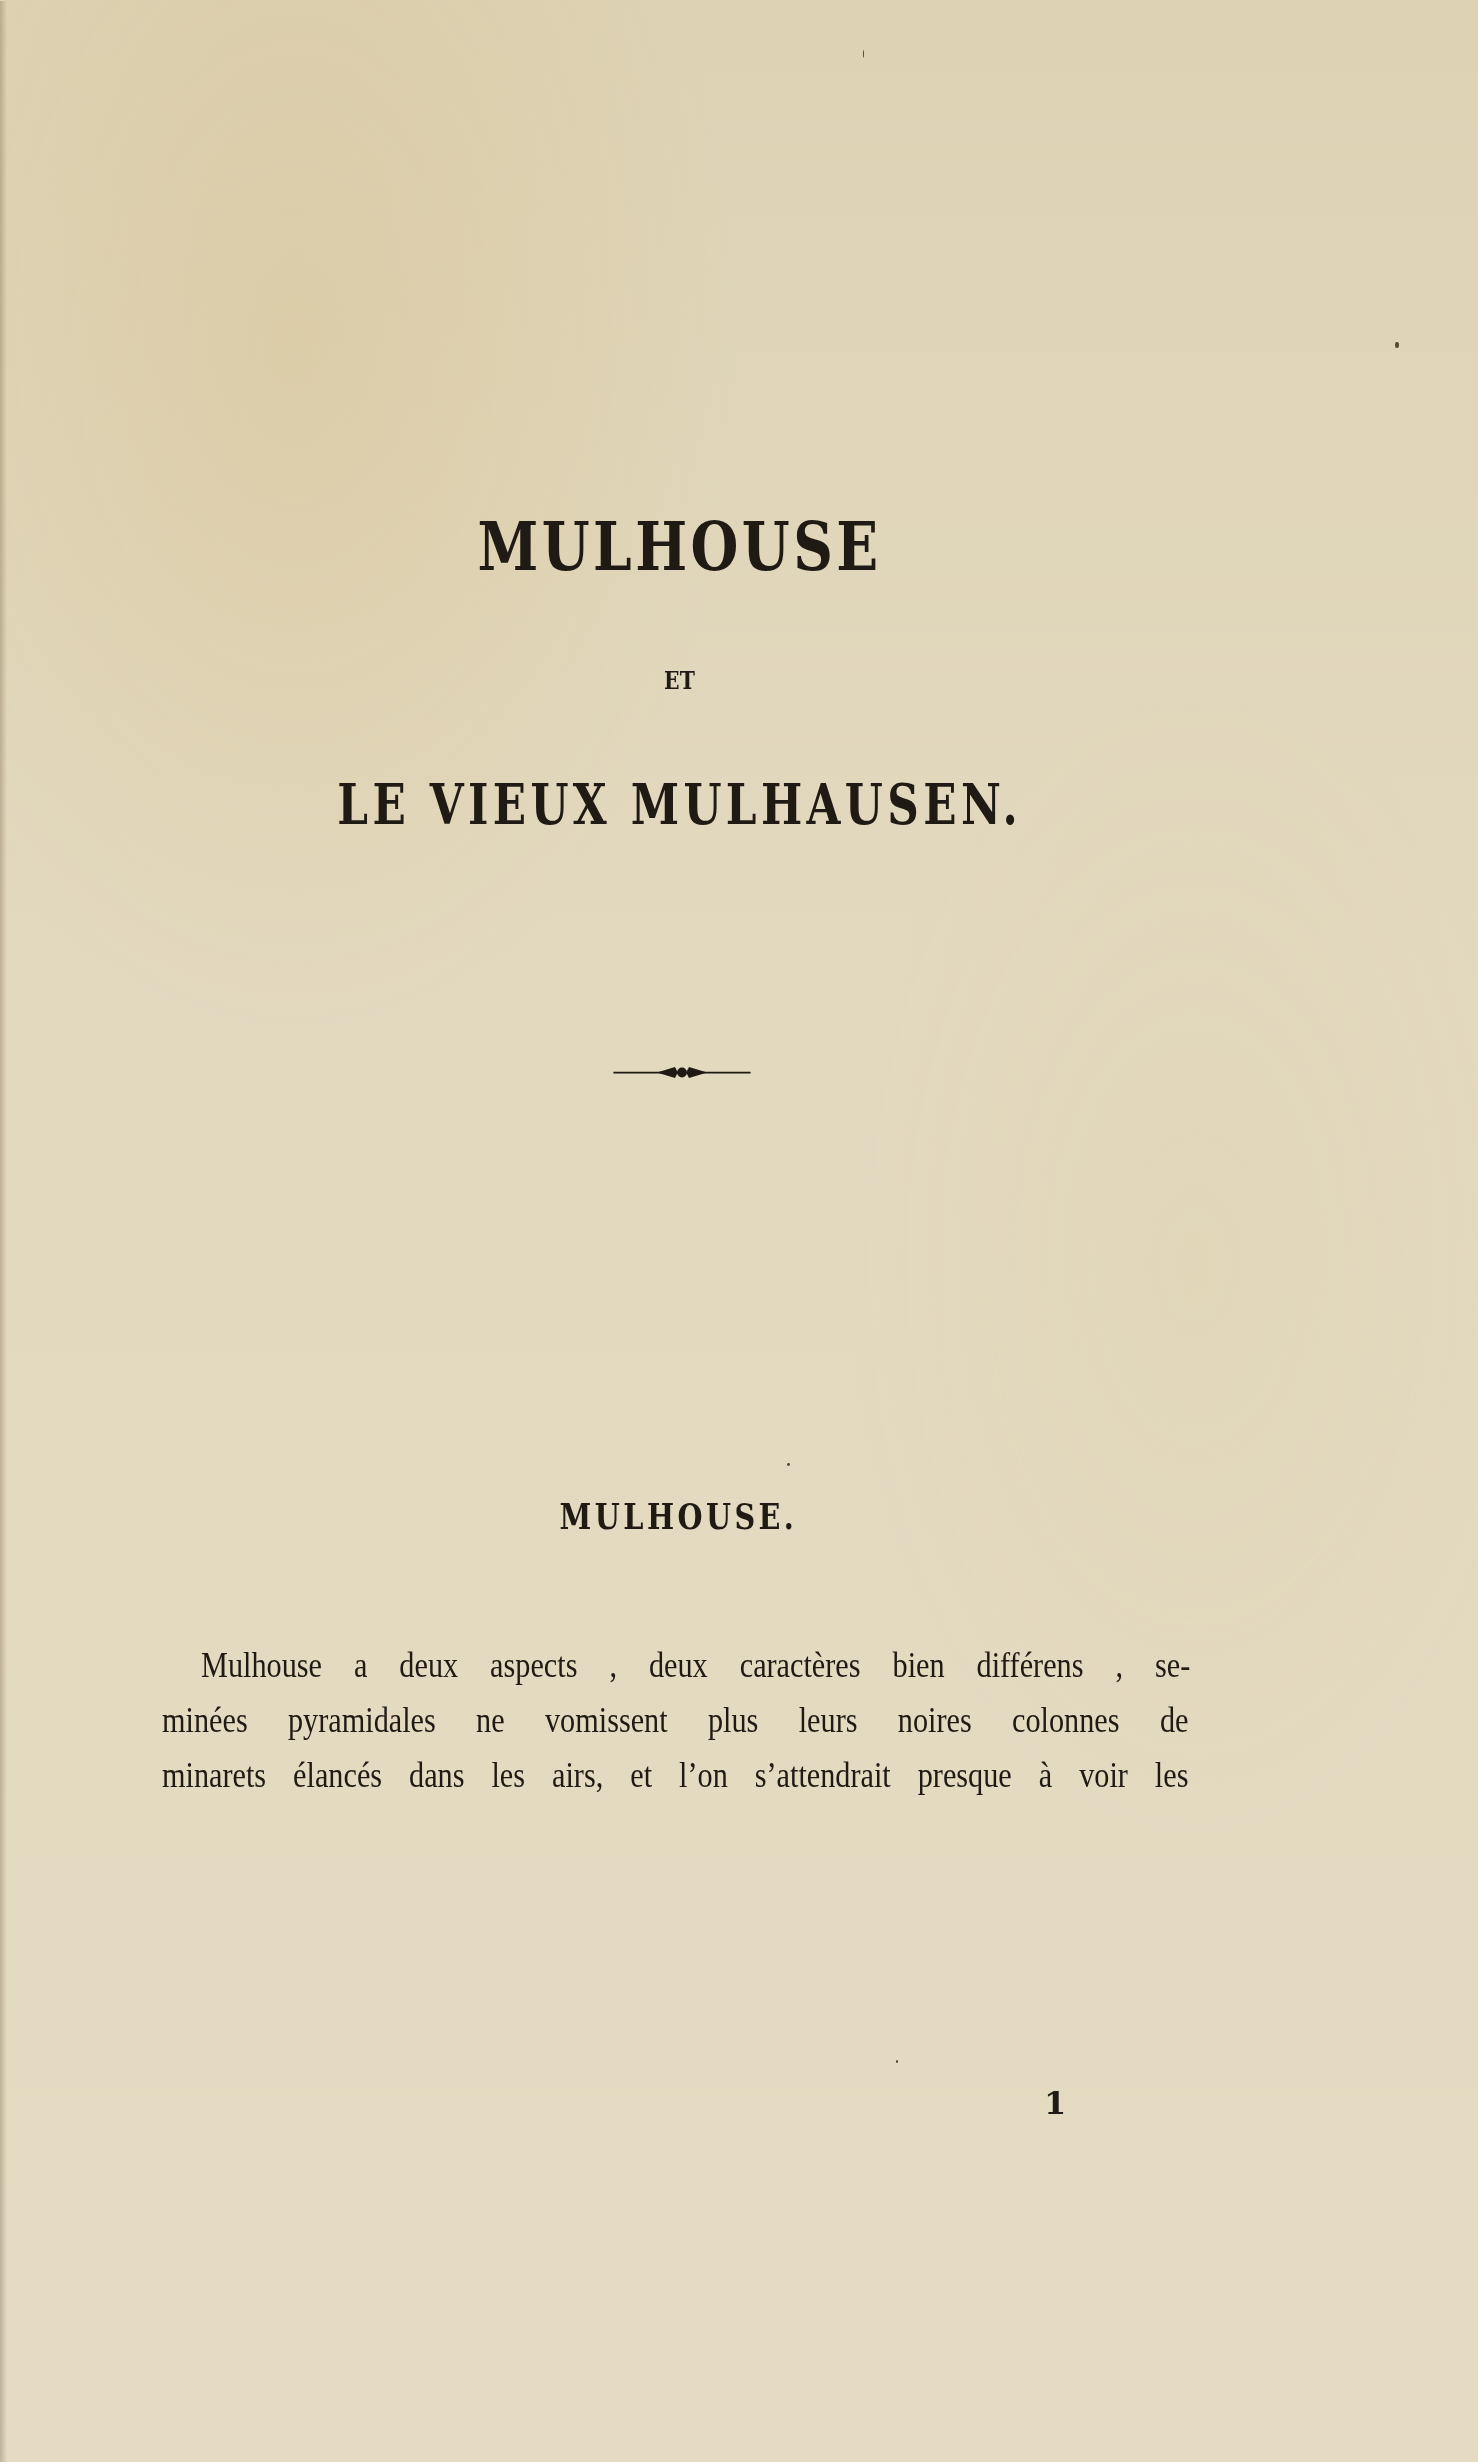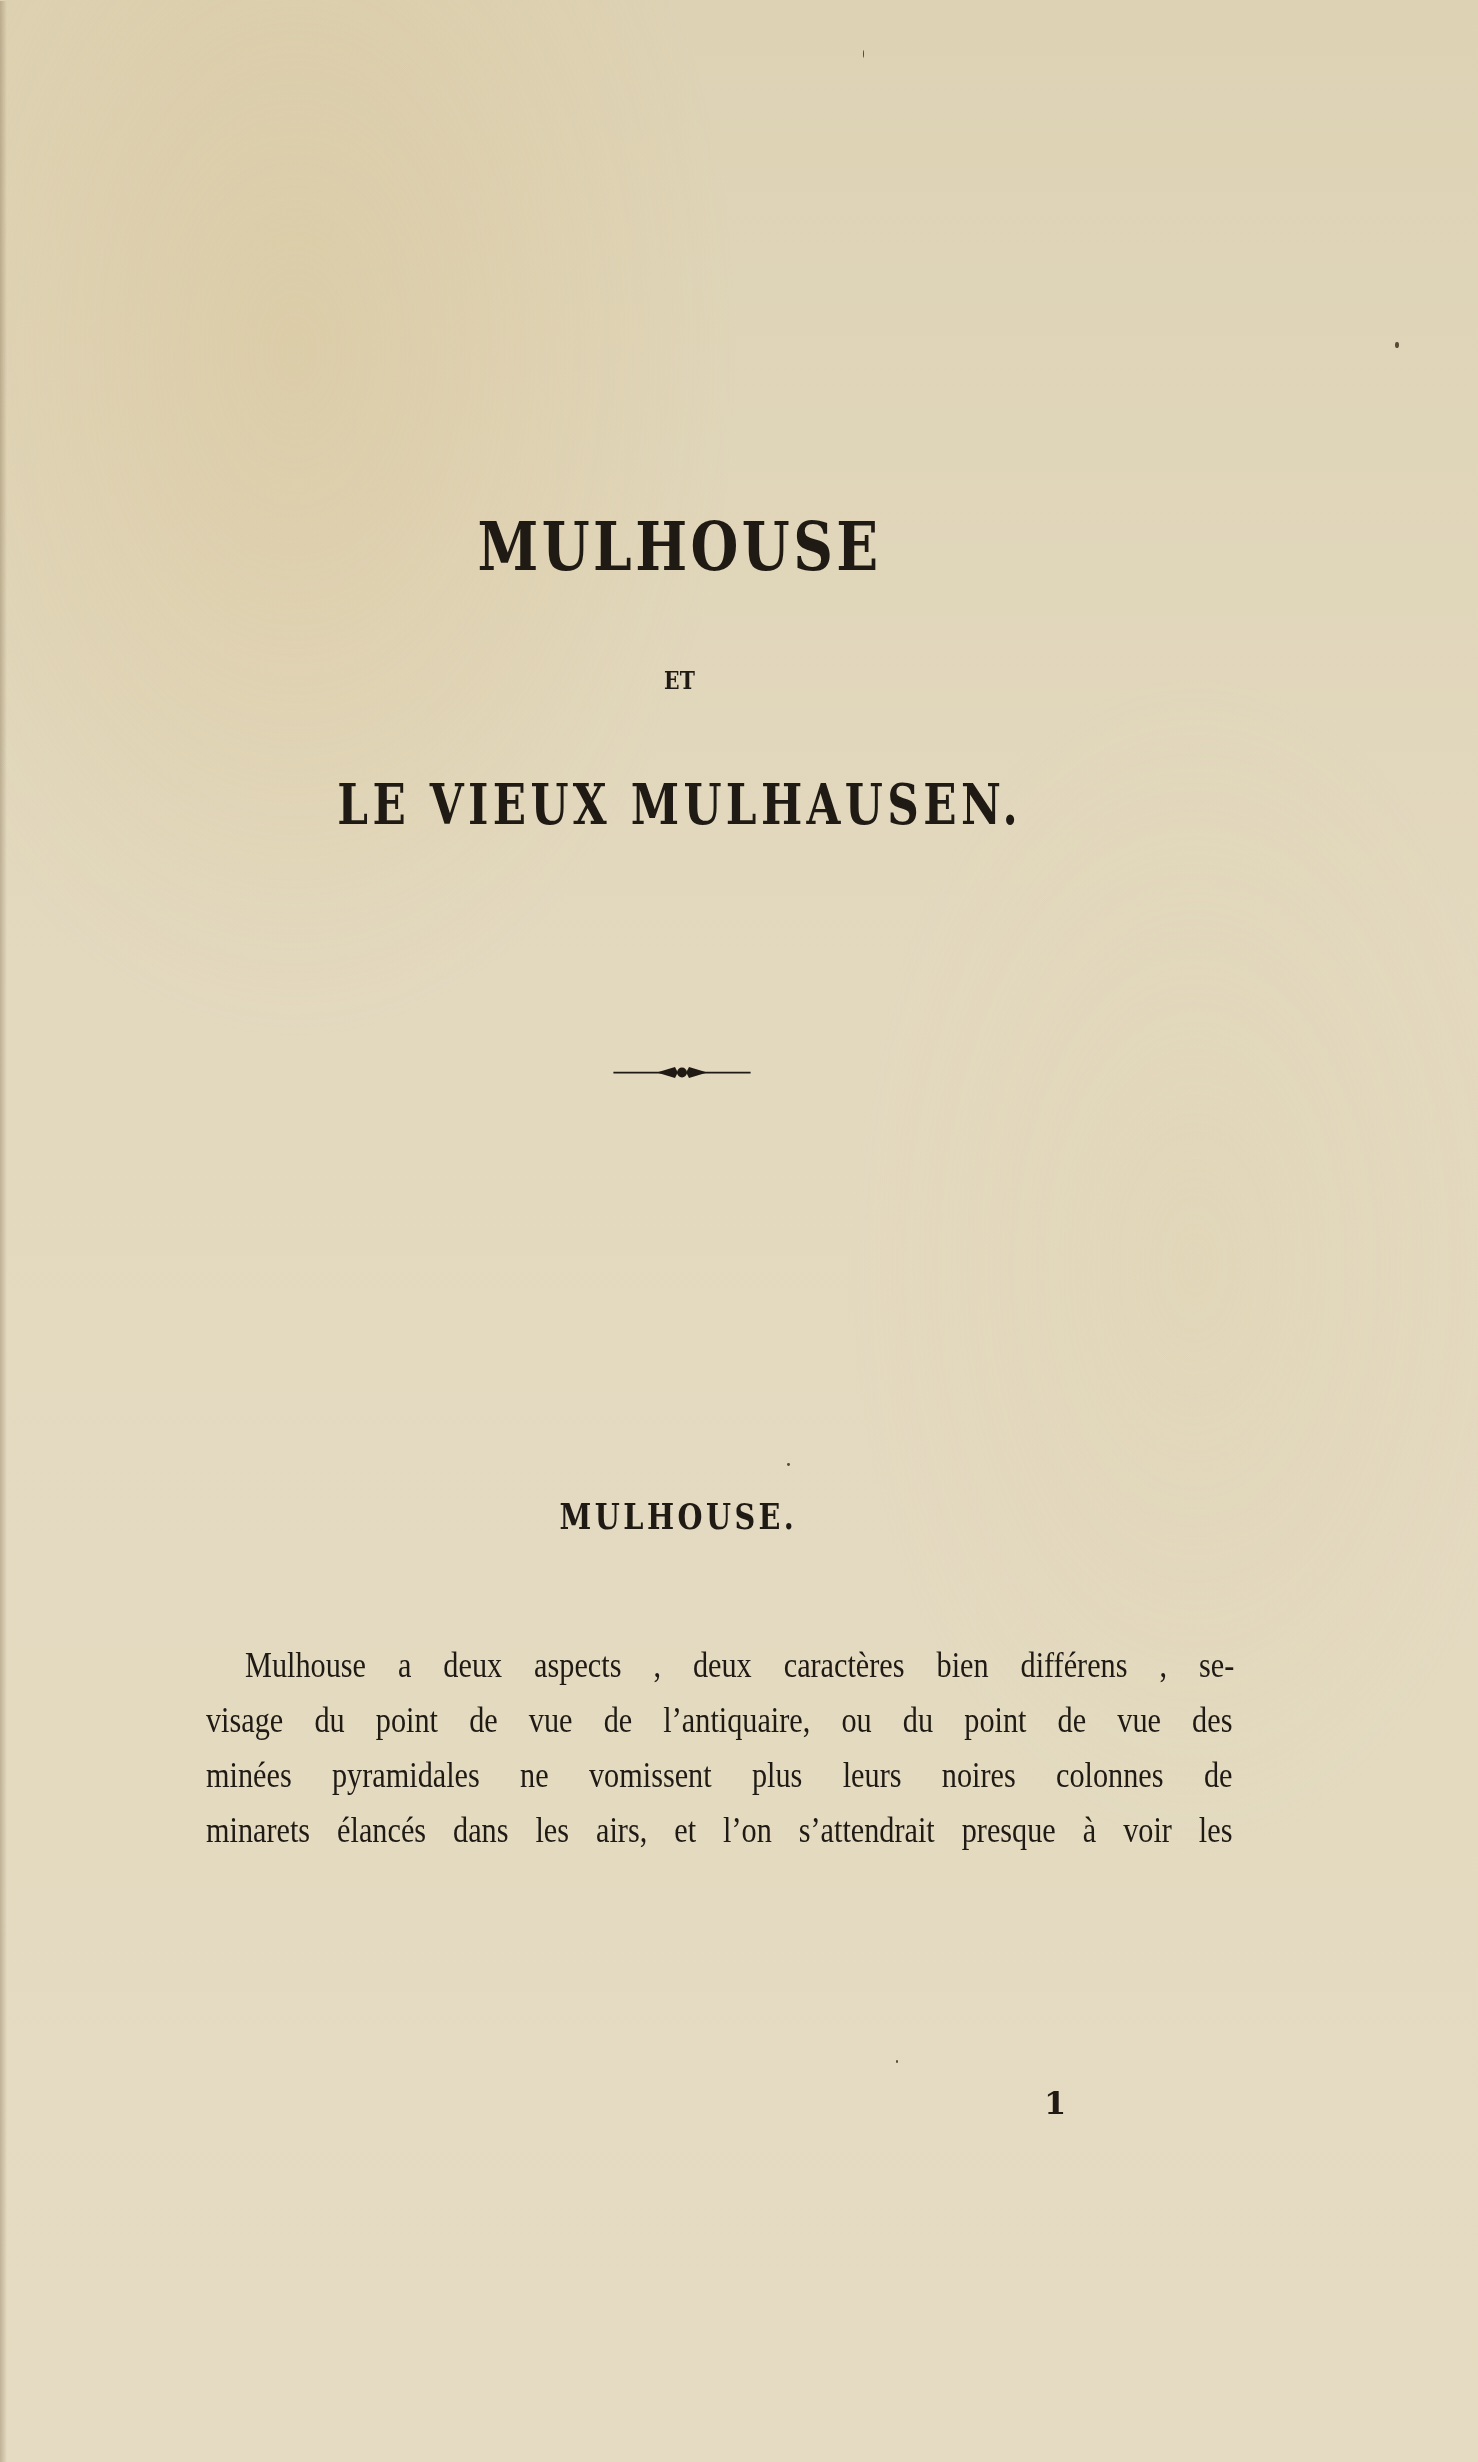--- a/index.html
+++ b/index.html
@@ -32,21 +32,21 @@
     font-family: "DejaVu Serif", serif; font-weight: bold; font-size: 56px;
     letter-spacing: 5.6px; transform: scaleX(0.78); transform-origin: 682px 0; line-height: 1;
   }
   .ornament { position: absolute; left: 613px; top: 1061px; width: 138px; height: 21px; }
   .section-heading {
     position: absolute; left: 0; width: 100%; top: 1498px; text-align: center;
     font-family: "DejaVu Serif", serif; font-weight: bold; font-size: 35px;
     letter-spacing: 4.2px; transform: scaleX(0.82); transform-origin: 676px 0; line-height: 1;
   }
   .body-text {
-    position: absolute; left: 162px; top: 1637px; width: 1026px; margin-left: 44px;
+    position: absolute; left: 162px; top: 1637px; width: 1026px;
   }
   .line {
     display: block; height: 55px; line-height: 55px; font-size: 35px;
     white-space: nowrap; text-align: justify; text-align-last: justify;
     font-family: "Liberation Serif", "DejaVu Serif", serif;
   }
   .line-inner { display: inline-block; width: 1188px; transform: scaleX(0.864); transform-origin: 0 0; text-align: justify; text-align-last: justify; }
   .indent .line-inner { width: 1145px; margin-left: 0; }
   .indent { padding-left: 39px; }
   .line.last .line-inner { text-align-last: left; }
@@ -70,21 +70,20 @@
     <line x1="0" y1="15" x2="196" y2="15" stroke="#1f1a14" stroke-width="2.5"></line>
     <path d="M62 15 L88 7 L92 15 L88 23 Z" fill="#1f1a14"></path>
     <path d="M134 15 L108 7 L104 15 L108 23 Z" fill="#1f1a14"></path>
     <circle cx="98" cy="15" r="7" fill="#1f1a14"></circle>
   </svg>
 
   <div class="section-heading">MULHOUSE.</div>
 
   <div class="body-text">
     <div class="line indent"><span class="line-inner">Mulhouse a deux aspects , deux caractères bien différens , se-</span></div>
-    <div class="line"><span class="line-inner">visage du point de vue de l’antiquaire, ou du point de vue des</span></div>
     <div class="line"><span class="line-inner">minées pyramidales ne vomissent plus leurs noires colonnes de</span></div>
     <div class="line"><span class="line-inner">minarets élancés dans les airs, et l’on s’attendrait presque à voir les</span></div>
   </div>
 
   <div class="page-number">1</div>
 
   <span class="speck" style="left:1395px;top:341px;width:3.5px;height:6.3px;"></span>
   <span class="speck" style="left:863px;top:49px;width:1.4px;height:8.4px;"></span>
   <span class="speck" style="left:896px;top:2059px;width:2.1px;height:2.8px;"></span>
   <span class="speck" style="left:787px;top:1462px;width:2.8px;height:2.8px;"></span>

